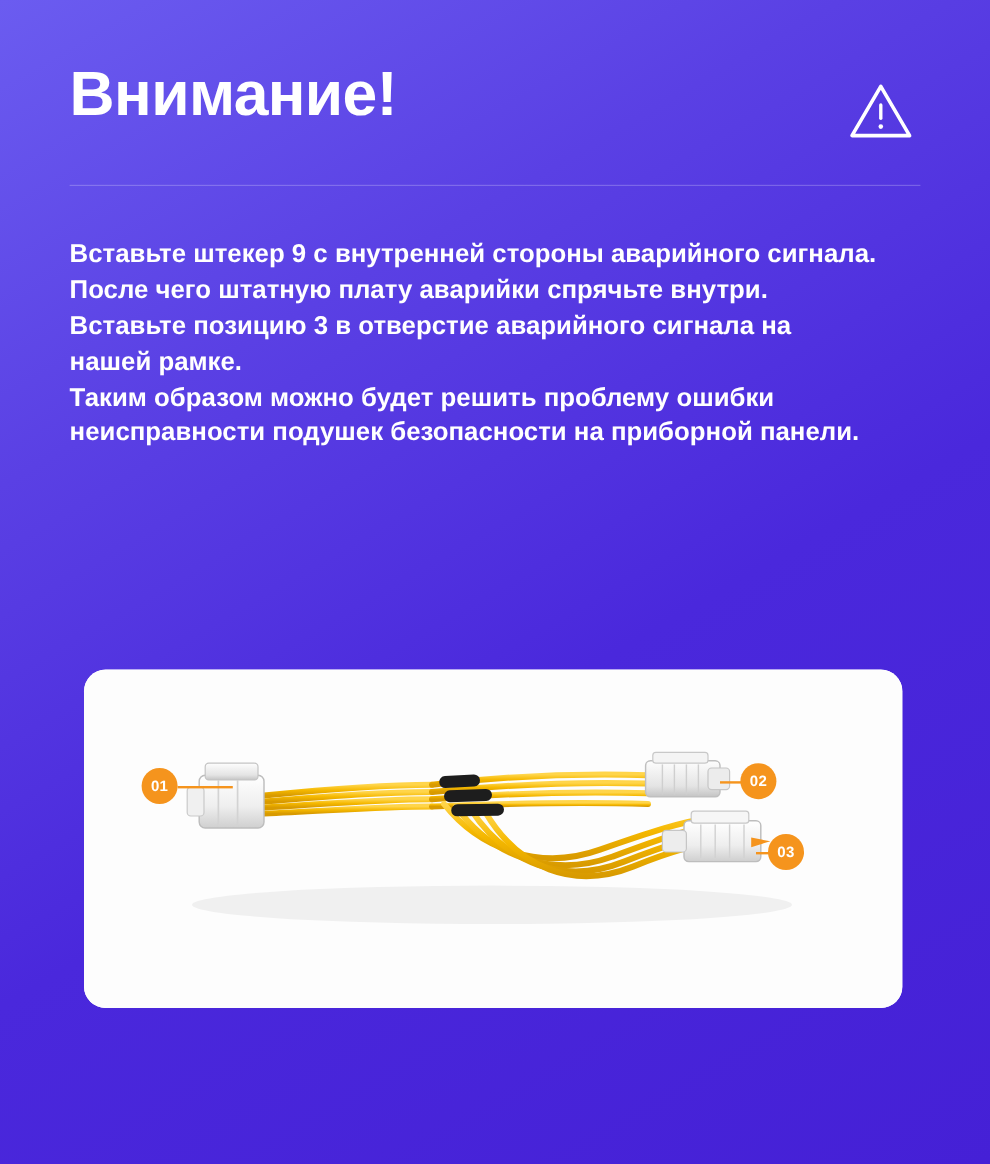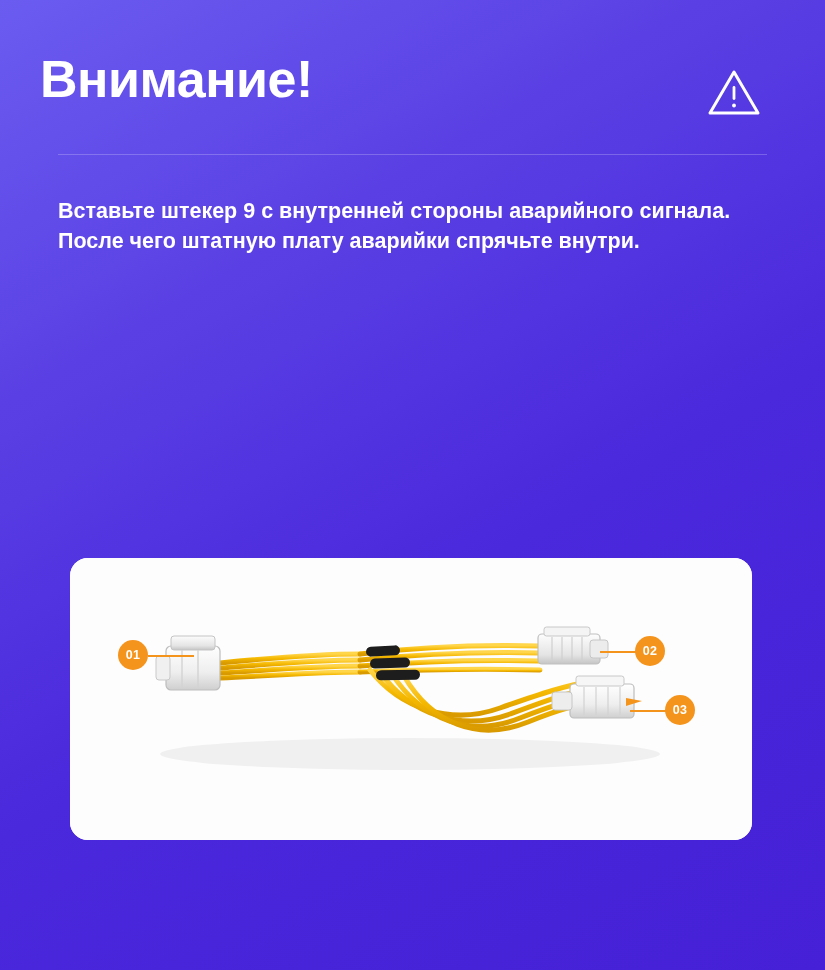--- a/index.html
+++ b/index.html
@@ -19,21 +19,21 @@
     width: 825px;
     height: 970px;
     background: linear-gradient(150deg, #6b5cf0 0%, #5a40e4 28%, #4a28dc 58%, #4520d6 100%);
     box-sizing: border-box;
     overflow: hidden;
   }
 
   
   .header {
     position: relative;
-    padding: 52px 58px 0 40px;
+    padding: 52px 58px 0 58px;
     display: flex;
     align-items: flex-start;
     justify-content: space-between;
   }
   .title {
     color: #ffffff;
     font-size: 52px;
     line-height: 1.05;
     font-weight: 700;
     letter-spacing: -0.5px;
@@ -105,22 +105,22 @@
     color: #ffffff;
     font-size: 12.5px;
     font-weight: 700;
     display: flex;
     align-items: center;
     justify-content: center;
     letter-spacing: 0.3px;
     z-index: 5;
   }
   .c01 { left: 48px;  top: 82px; }
-  .c02 { left: 565px; top: 78px; }
-  .c03 { left: 595px; top: 137px; }
+  .c02 { left: 547px; top: 78px; }
+  .c03 { left: 570px; top: 137px; }
 
   .leader {
     position: absolute;
     background: #f5941d;
     height: 2px;
     z-index: 4;
   }
   .l01 { left: 78px;  top: 97px;  width: 46px; }
   .l02 { left: 530px; top: 93px;  width: 38px; }
   .l03 { left: 560px; top: 152px; width: 40px; }
@@ -138,20 +138,22 @@
         <rect x="25.6" y="20" width="2.8" height="14" rx="1.4" fill="#ffffff"></rect>
         <circle cx="27" cy="39.5" r="1.9" fill="#ffffff"></circle>
       </svg>
     </span>
   </div>
 
   <div class="divider"></div>
 
   <div class="body-text">
     <p>Вставьте штекер 9 с внутренней стороны аварийного сигнала. После чего штатную плату аварийки спрячьте внутри.</p>
+    <p>Вставьте позицию 3 в отверстие аварийного сигнала на нашей рамке.</p>
+    <p>Таким образом можно будет решить проблему ошибки неисправности подушек безопасности на приборной панели.</p>
   </div>
 
   <div class="photo-card">
     <div class="photo-inner">
 
       <svg class="harness" viewBox="0 0 682 282">
         <defs>
           <linearGradient id="wireGrad" x1="0" y1="0" x2="0" y2="1">
             <stop offset="0%" stop-color="#ffd54a"></stop>
             <stop offset="50%" stop-color="#f5b800"></stop>

